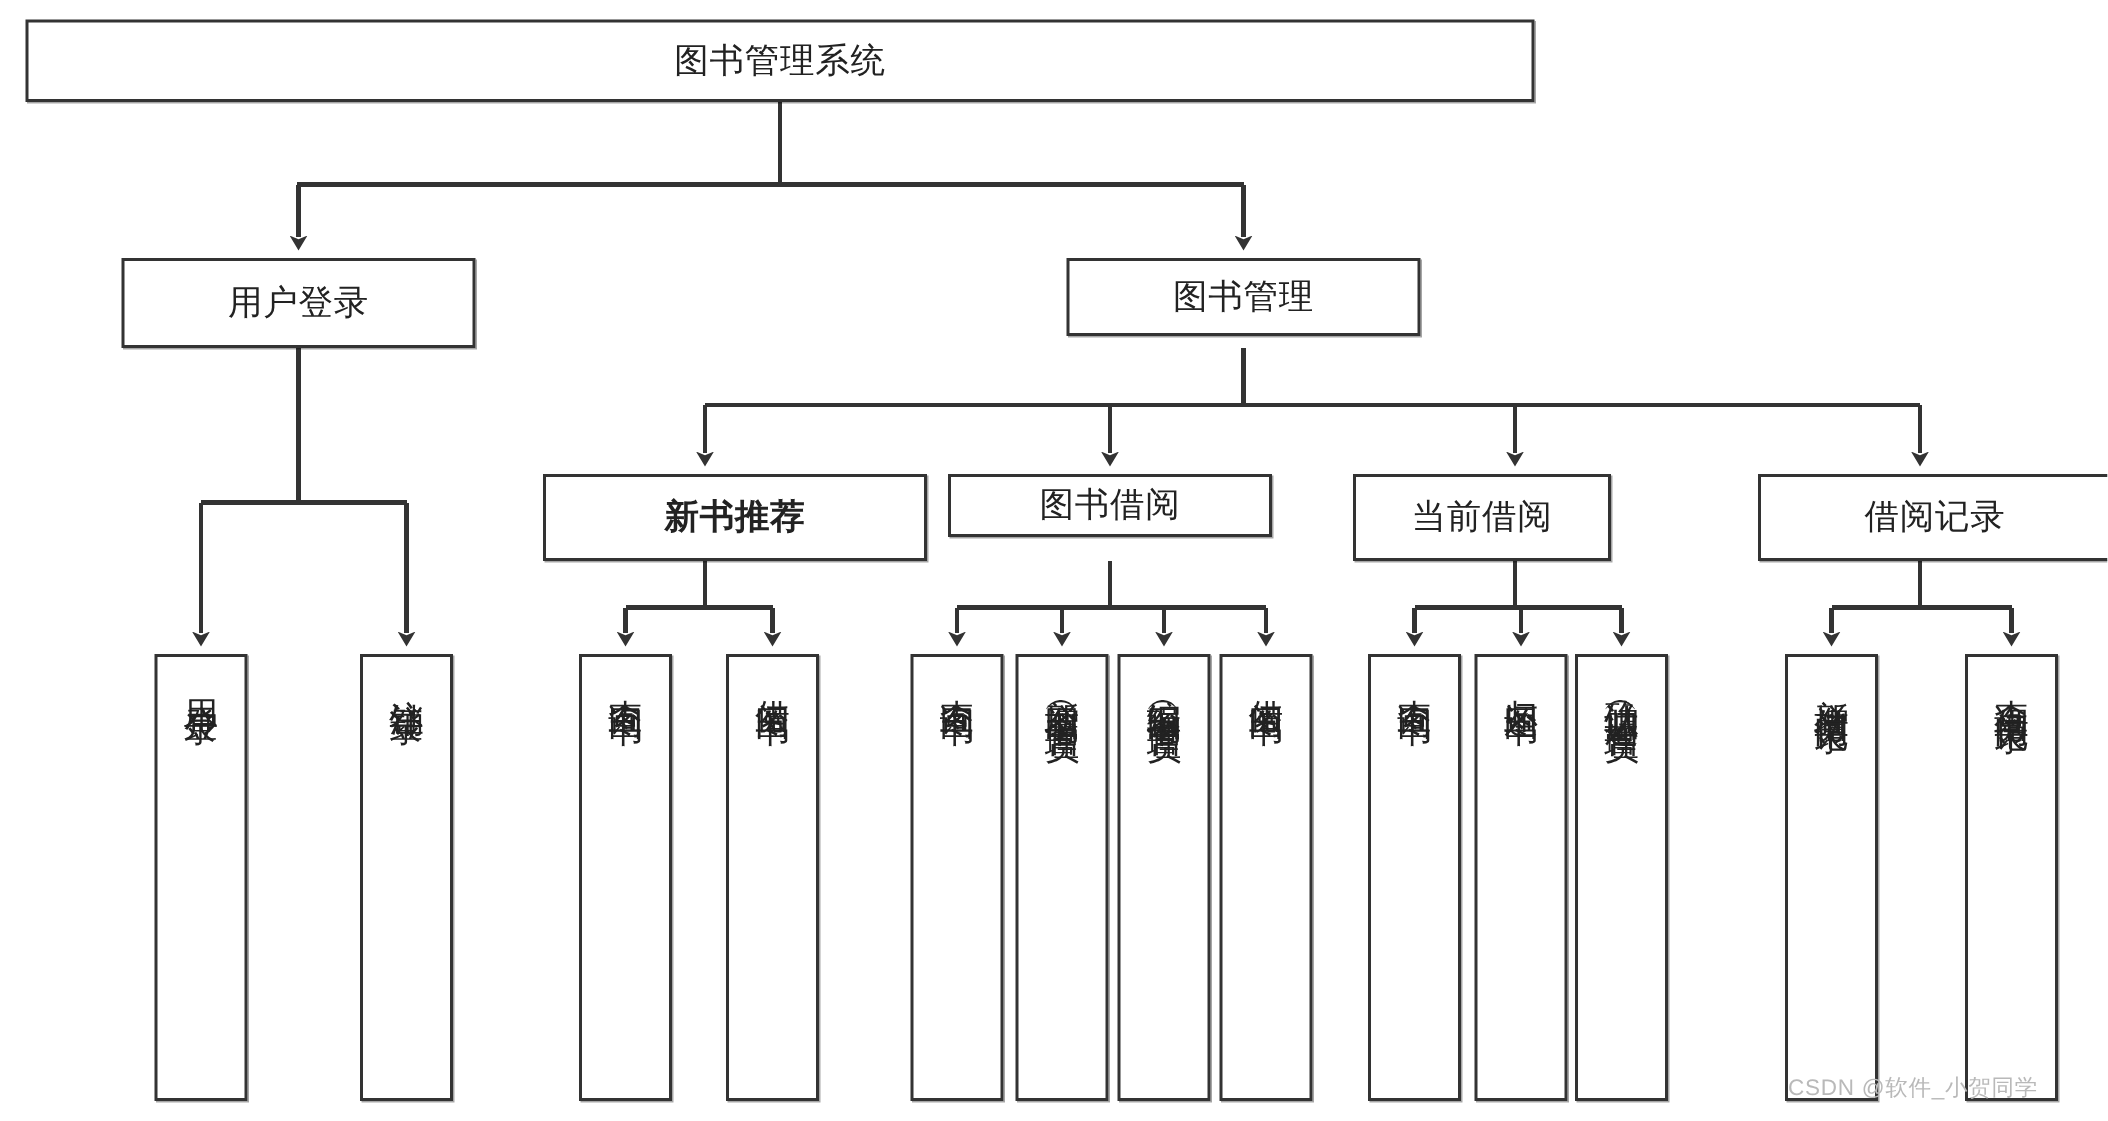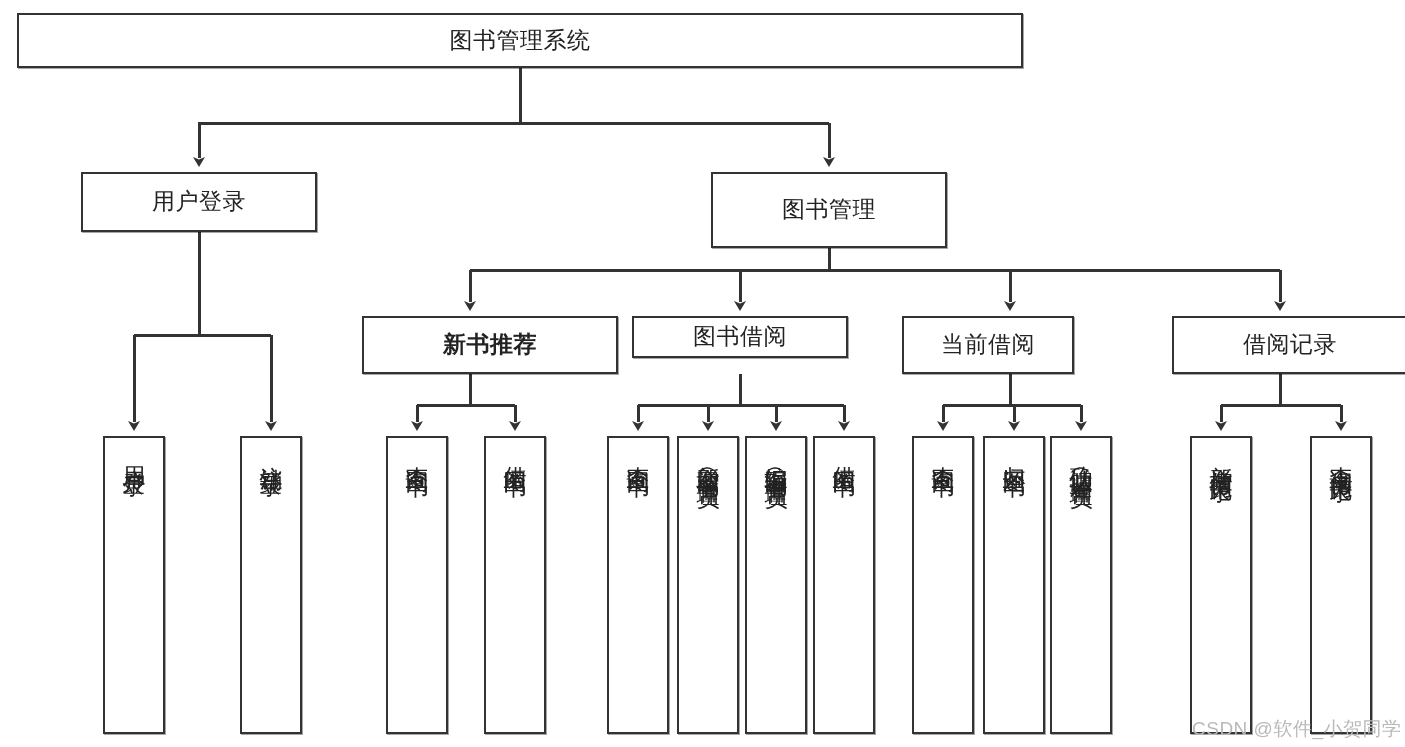--- a/index.html
+++ b/index.html
@@ -52,21 +52,21 @@
     writing-mode: vertical-rl;
     text-orientation: upright;
     font-size: 23px;
     letter-spacing: 3px;
     line-height: 1.0;
     text-align: left;
   }
   .watermark {
     position: absolute;
     color: #b9b9b9;
-    font-size: 19px;
+    font-size: 15px;
     white-space: nowrap;
     letter-spacing: 0.5px;
   }
 </style>
 </head>
 <body>
 
 <div id="canvas">
 
   <svg class="edges" viewBox="0 0 1405 747" xmlns="http://www.w3.org/2000/svg">
@@ -120,21 +120,21 @@
   </svg>
 
   <div class="node horiz" style="left: 17px; top: 13px; width: 1006px; height: 55px;">
     <span class="label">图书管理系统</span>
   </div>
 
   <div id="level2-nodes">
       <div class="node horiz" style="left: 81px; top: 172px; width: 236px; height: 60px;">
         <span class="label">用户登录</span>
       </div>
-      <div class="node horiz" style="left: 711px; top: 172px; width: 236px; height: 76px;">
+      <div class="node horiz" style="left: 711px; top: 172px; width: 236px; height: 52px;">
         <span class="label">图书管理</span>
       </div>
     </div>
   <div id="level3-nodes">
       <div class="node horiz" style="left: 362px; top: 316px; width: 256px; height: 58px; font-weight: bold;">
         <span class="label">新书推荐</span>
       </div>
       <div class="node horiz" style="left: 632px; top: 316px; width: 216px; height: 42px;">
         <span class="label">图书借阅</span>
       </div>

